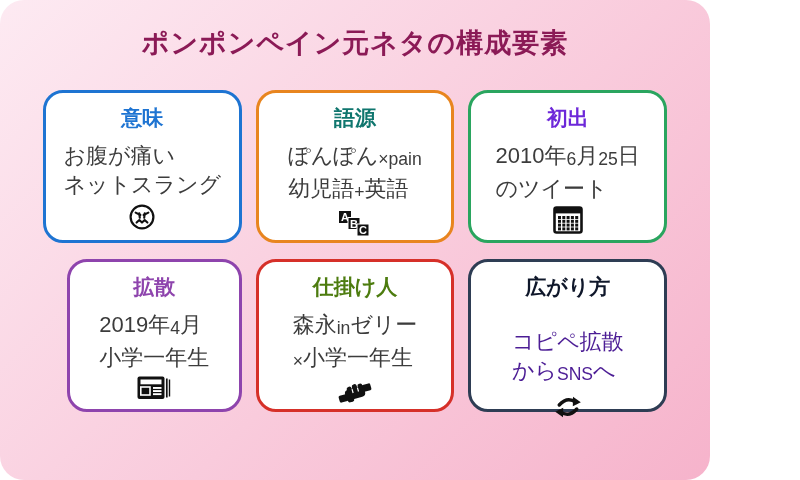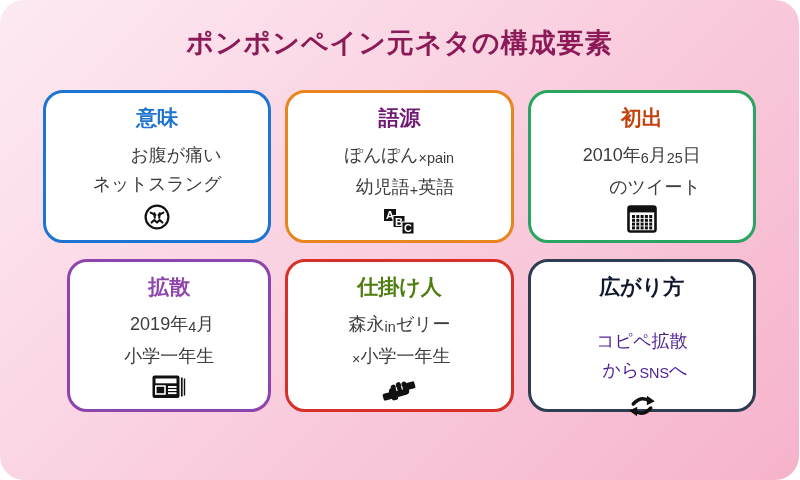--- a/index.html
+++ b/index.html
@@ -1,37 +1,37 @@
 <!DOCTYPE html>
 <html><head>
 <meta charset="utf-8">
 <style>
   html,body { margin:0; padding:0; background:#ffffff; }
   body { font-family:"Liberation Sans","DejaVu Sans",sans-serif; }
   .page {
-    position:relative; width:799px; height:480px; box-sizing:border-box;
+    position:relative; width:710px; height:480px; box-sizing:border-box;
     border-radius:24px; overflow:hidden;
     padding:25px 43px 0 43px;
   }
   .page-title {
     margin:0 0 29px 0; text-align:center;
     font-size:27px; font-weight:800; letter-spacing:1px;
   }
   .cards-grid {
     display:grid; grid-template-columns:repeat(3,1fr);
     column-gap:14px; row-gap:16px;
   }
   .card {
     height:153px; box-sizing:border-box; background:#ffffff;
     border:3px solid #888; border-radius:20px;
     display:flex; flex-direction:column; align-items:center;
     padding:13px 6px 8px 6px;
   }
   .card-title { font-size:21px; font-weight:800; line-height:1.15; margin-bottom:11px; }
-  .card-body  { text-align:right; font-size:18px; line-height:29px; }
+  .card-body  { text-align:left; font-size:22px; line-height:29px; }
   .seg-small  { font-size:0.8em; vertical-align:-0.12em; }
   .card-icon  { margin-top:3px; height:32px; display:flex; align-items:center; justify-content:center; }
   .card-icon svg { display:block; }
 </style>
 </head>
 <body>
 
 <div class="page" style="background: linear-gradient(135deg, rgb(253, 234, 242) 0%, rgb(246, 179, 203) 100%);">
   <h1 class="page-title" style="color: rgb(139, 26, 86);">ポンポンペイン元ネタの構成要素</h1>
   <div class="cards-grid">
@@ -48,38 +48,38 @@
       <path d="M8.6 10.6 L13.4 13"></path>
               <path d="M12.3 11.4 L12.8 15.8"></path>
       <path d="M21.4 10.6 L16.6 13"></path>
               <path d="M17.7 11.4 L17.2 15.8"></path>
       <path d="M9.6 20.6 L12.3 18.1 L15 20.6 L17.7 18.1 L20.4 20.6" stroke-linejoin="round"></path>
     </g>
           </svg>
         </div>
   </div>
       <div class="card" style="border-color: rgb(232, 133, 31);">
-    <div class="card-title" style="color: #701a75;">語源</div>
+    <div class="card-title" style="color: #0f766e;">語源</div>
     <div class="card-body" style="color: rgb(60, 60, 60);">
           <div><span>ぽんぽん</span><span class="seg-small">×pain</span></div>
           <div><span>幼児語</span><span class="seg-small">+</span><span>英語</span></div>
         </div>
     <div class="card-icon">
           <svg width="33" height="29" viewBox="0 0 33 29">
     <rect x="1" y="1" width="12" height="12" fill="#111111"></rect>
     <text x="7" y="11" font-size="11" font-weight="bold" fill="#fff" text-anchor="middle">A</text>
     <rect x="10" y="7.5" width="12" height="12" fill="#111111" stroke="#fff" stroke-width="1"></rect>
     <text x="16" y="17.5" font-size="11" font-weight="bold" fill="#fff" text-anchor="middle">B</text>
     <rect x="19" y="14" width="12" height="12" fill="#111111" stroke="#fff" stroke-width="1"></rect>
     <text x="25" y="24" font-size="11" font-weight="bold" fill="#fff" text-anchor="middle">C</text>
           </svg>
         </div>
   </div>
       <div class="card" style="border-color: rgb(42, 165, 95);">
-    <div class="card-title" style="color: #c2410c;">初出</div>
+    <div class="card-title" style="color: #6d28d9;">初出</div>
     <div class="card-body" style="color: rgb(60, 60, 60);">
           <div><span>2010年</span><span class="seg-small">6</span><span>月</span><span class="seg-small">25</span><span>日</span></div>
           <div><span>のツイート</span></div>
         </div>
     <div class="card-icon">
           <svg width="30" height="28" viewBox="0 0 30 28">
     <rect x="1.5" y="1.5" width="27" height="25" rx="2" fill="#fff" stroke="#111111" stroke-width="2.6"></rect>
     <rect x="1.8" y="1.8" width="26.4" height="5.6" fill="#111111"></rect>
             <rect x="5" y="10" width="3" height="3" fill="#111111"></rect>
             <rect x="9.3" y="10" width="3" height="3" fill="#111111"></rect>

